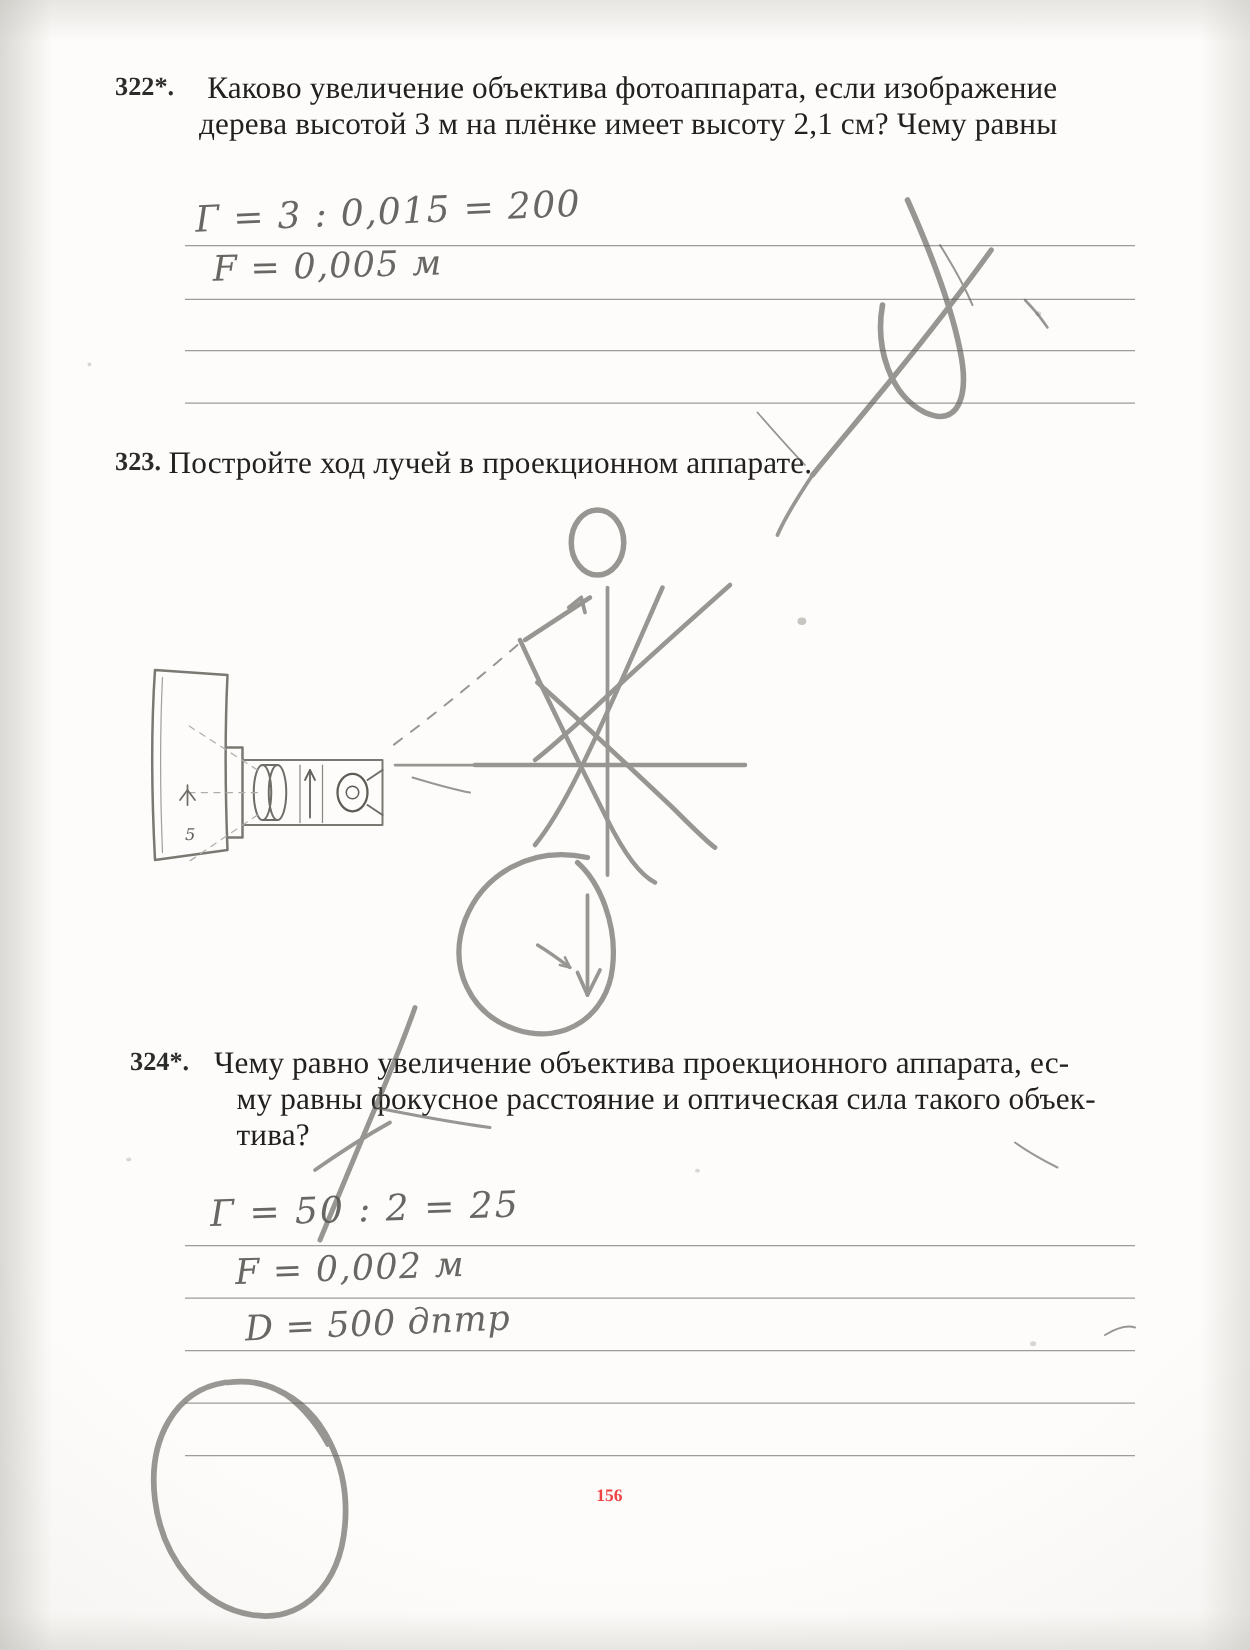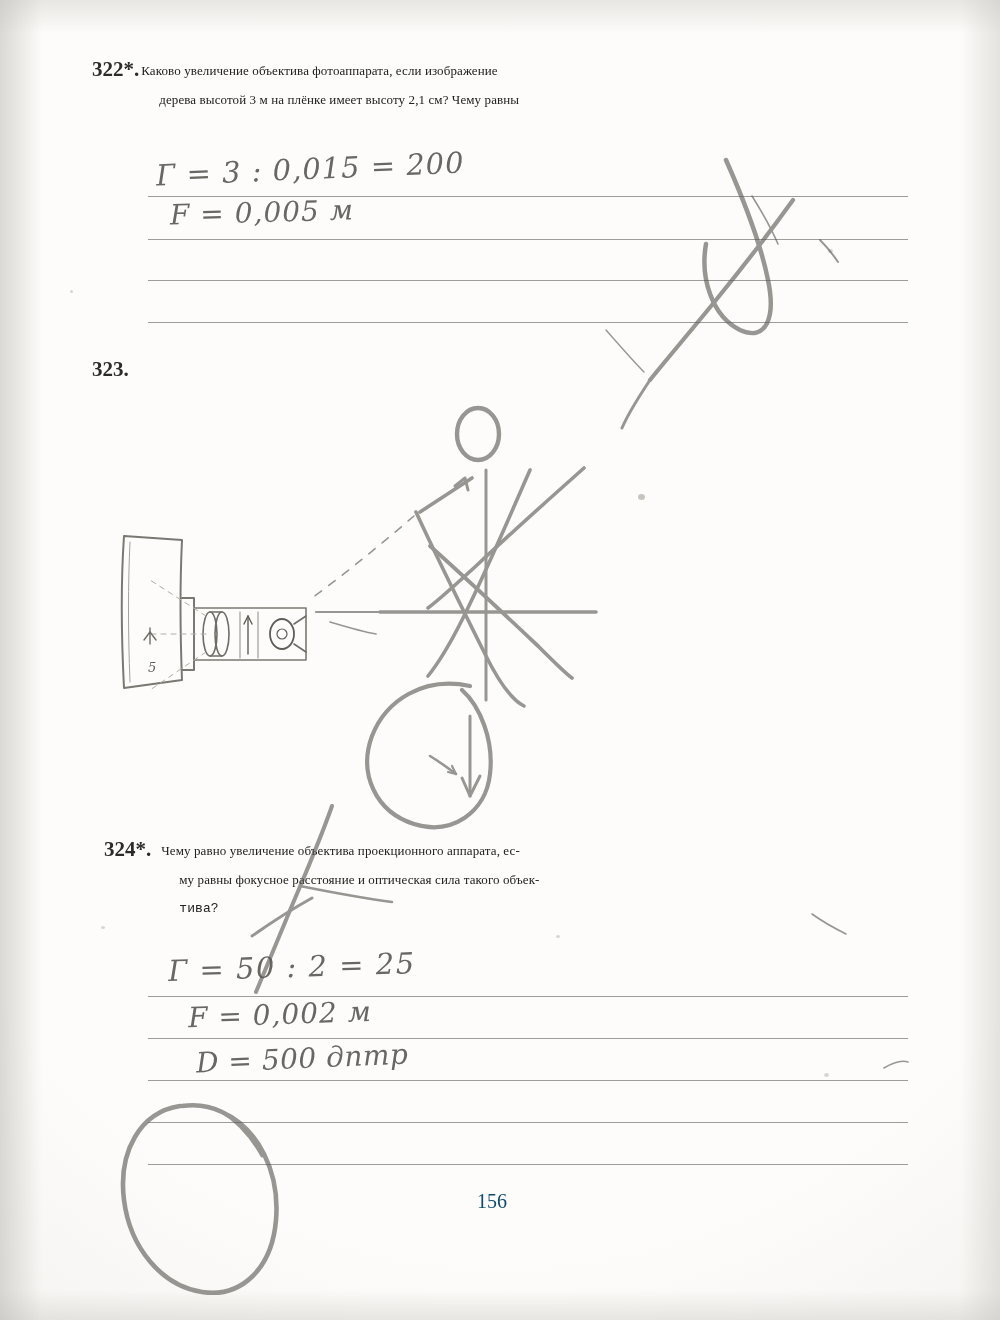--- a/index.html
+++ b/index.html
@@ -50,43 +50,43 @@
     font-size: 21px;
     color: #2b2b2b;
     white-space: nowrap;
     padding-top: 1px;
   }
   .pnum .star {
     font-weight: bold;
     font-size: 21px;
   }
   .ptext {
-    font-size: 13px;
+    font-size: 25px;
     line-height: 29px;
     color: #23211f;
     letter-spacing: .1px;
   }
   .ptext .l {
     display: block;
     white-space: nowrap;
   }
 
   
   .rule {
     position: absolute;
     height: 1px;
     background: #8d8b86;
     opacity: .85;
   }
 
   .page-number {
     position: absolute;
-    font-weight: normal;
-    font-size: 20px;
-    color: #0c4a6e;
+    font-weight: bold;
+    font-size: 14px;
+    color: #ef4444;
   }
 
   
   .ink {
     position: absolute;
     inset: 0;
     pointer-events: none;
   }
   .hw {
     position: absolute;
@@ -115,38 +115,41 @@
 <div class="page">
   <div class="paper-tone"></div>
 
   <div class="speck" style="left:70px;top:290px;width:3px;height:3px;"></div>
   <div class="speck" style="left:638px;top:494px;width:7px;height:6px;opacity:.8;"></div>
   <div class="speck" style="left:828px;top:249px;width:5px;height:4px;"></div>
   <div class="speck" style="left:824px;top:1073px;width:5px;height:4px;"></div>
   <div class="speck" style="left:101px;top:926px;width:4px;height:3px;"></div>
   <div class="speck" style="left:556px;top:935px;width:4px;height:3px;"></div>
 
-  <div class="problem" style="left:92px;top:56px;width:840px;">
+  <div class="problem" style="left:92px;top:56px;width:840px;text-align:right;">
     <div class="pnum">
       <span>322</span><span class="star">*</span><span>.</span>
     </div>
     <div class="ptext" style="margin-left:2px;">
       <span class="l">Каково увеличение объектива фотоаппарата, если изображение</span>
       <span class="l" style="padding-left:18px;">дерева высотой 3 м на плёнке имеет высоту 2,1 см? Чему равны</span>
     </div>
   </div>
 
   <div class="rule" style="left:148px;top:196px;width:760px;"></div>
   <div class="rule" style="left:148px;top:239px;width:760px;"></div>
   <div class="rule" style="left:148px;top:280px;width:760px;"></div>
   <div class="rule" style="left:148px;top:322px;width:760px;"></div>
 
   <div class="problem" style="left:92px;top:356px;width:840px;text-align:right;">
     <div class="pnum">
       <span>323</span><span class="star"></span><span>.</span>
+    </div>
+    <div class="ptext" style="margin-left:6px;">
+      <span class="l">Постройте ход лучей в проекционном аппарате.</span>
     </div>
   </div>
 
   <svg class="fig" viewBox="0 0 320 190" style="left:110px;top:520px;width:320px;height:190px;">
     <g fill="none" stroke="#6f6d68" stroke-width="1.6" stroke-linecap="round" stroke-linejoin="round">
 
       <path d="M14,16 C11,60 11,110 14,168 L72,160 C70,108 70,62 72,20 Z" stroke="#7a7873" stroke-width="2"></path>
       <path d="M20,22 C18,64 18,112 20,162" stroke="#a3a19c" stroke-width="1"></path>
 
       <path d="M72,78 L84,78 L84,150 L72,150" stroke="#7a7873" stroke-width="2"></path>
@@ -169,24 +172,24 @@
       <path d="M40,112 L46,120 M40,112 L34,120" stroke="#6f6d68" stroke-width="1.4"></path>
       <path d="M40,108 L40,124" stroke="#6f6d68" stroke-width="1.4"></path>
     </g>
     <text x="38" y="152" font-family="DejaVu Serif, serif" font-size="13" fill="#5f5d58" style="font-style:italic;">5</text>
   </svg>
 
   <div class="problem" style="left:104px;top:836px;width:870px;">
     <div class="pnum">
       <span>324</span><span class="star">*</span><span>.</span>
     </div>
-    <div class="ptext" style="margin-left:10px;">
+    <div class="ptext" style="margin-left:20px;">
       <span class="l">Чему равно увеличение объектива проекционного аппарата, ес-</span>
       <span class="l" style="padding-left:18px;text-align:center;">му равны фокусное расстояние и оптическая сила такого объек-</span>
-      <span class="l" style="padding-left:18px;font-family:Liberation Mono, monospace;">тива?</span>
+      <span class="l" style="padding-left:18px;">тива?</span>
     </div>
   </div>
 
   <div class="rule" style="left:148px;top:996px;width:760px;"></div>
   <div class="rule" style="left:148px;top:1038px;width:760px;"></div>
   <div class="rule" style="left:148px;top:1080px;width:760px;"></div>
   <div class="rule" style="left:148px;top:1122px;width:760px;"></div>
   <div class="rule" style="left:148px;top:1164px;width:760px;"></div>
 
   <div class="page-number" style="left:477px;top:1190px;">156</div>

